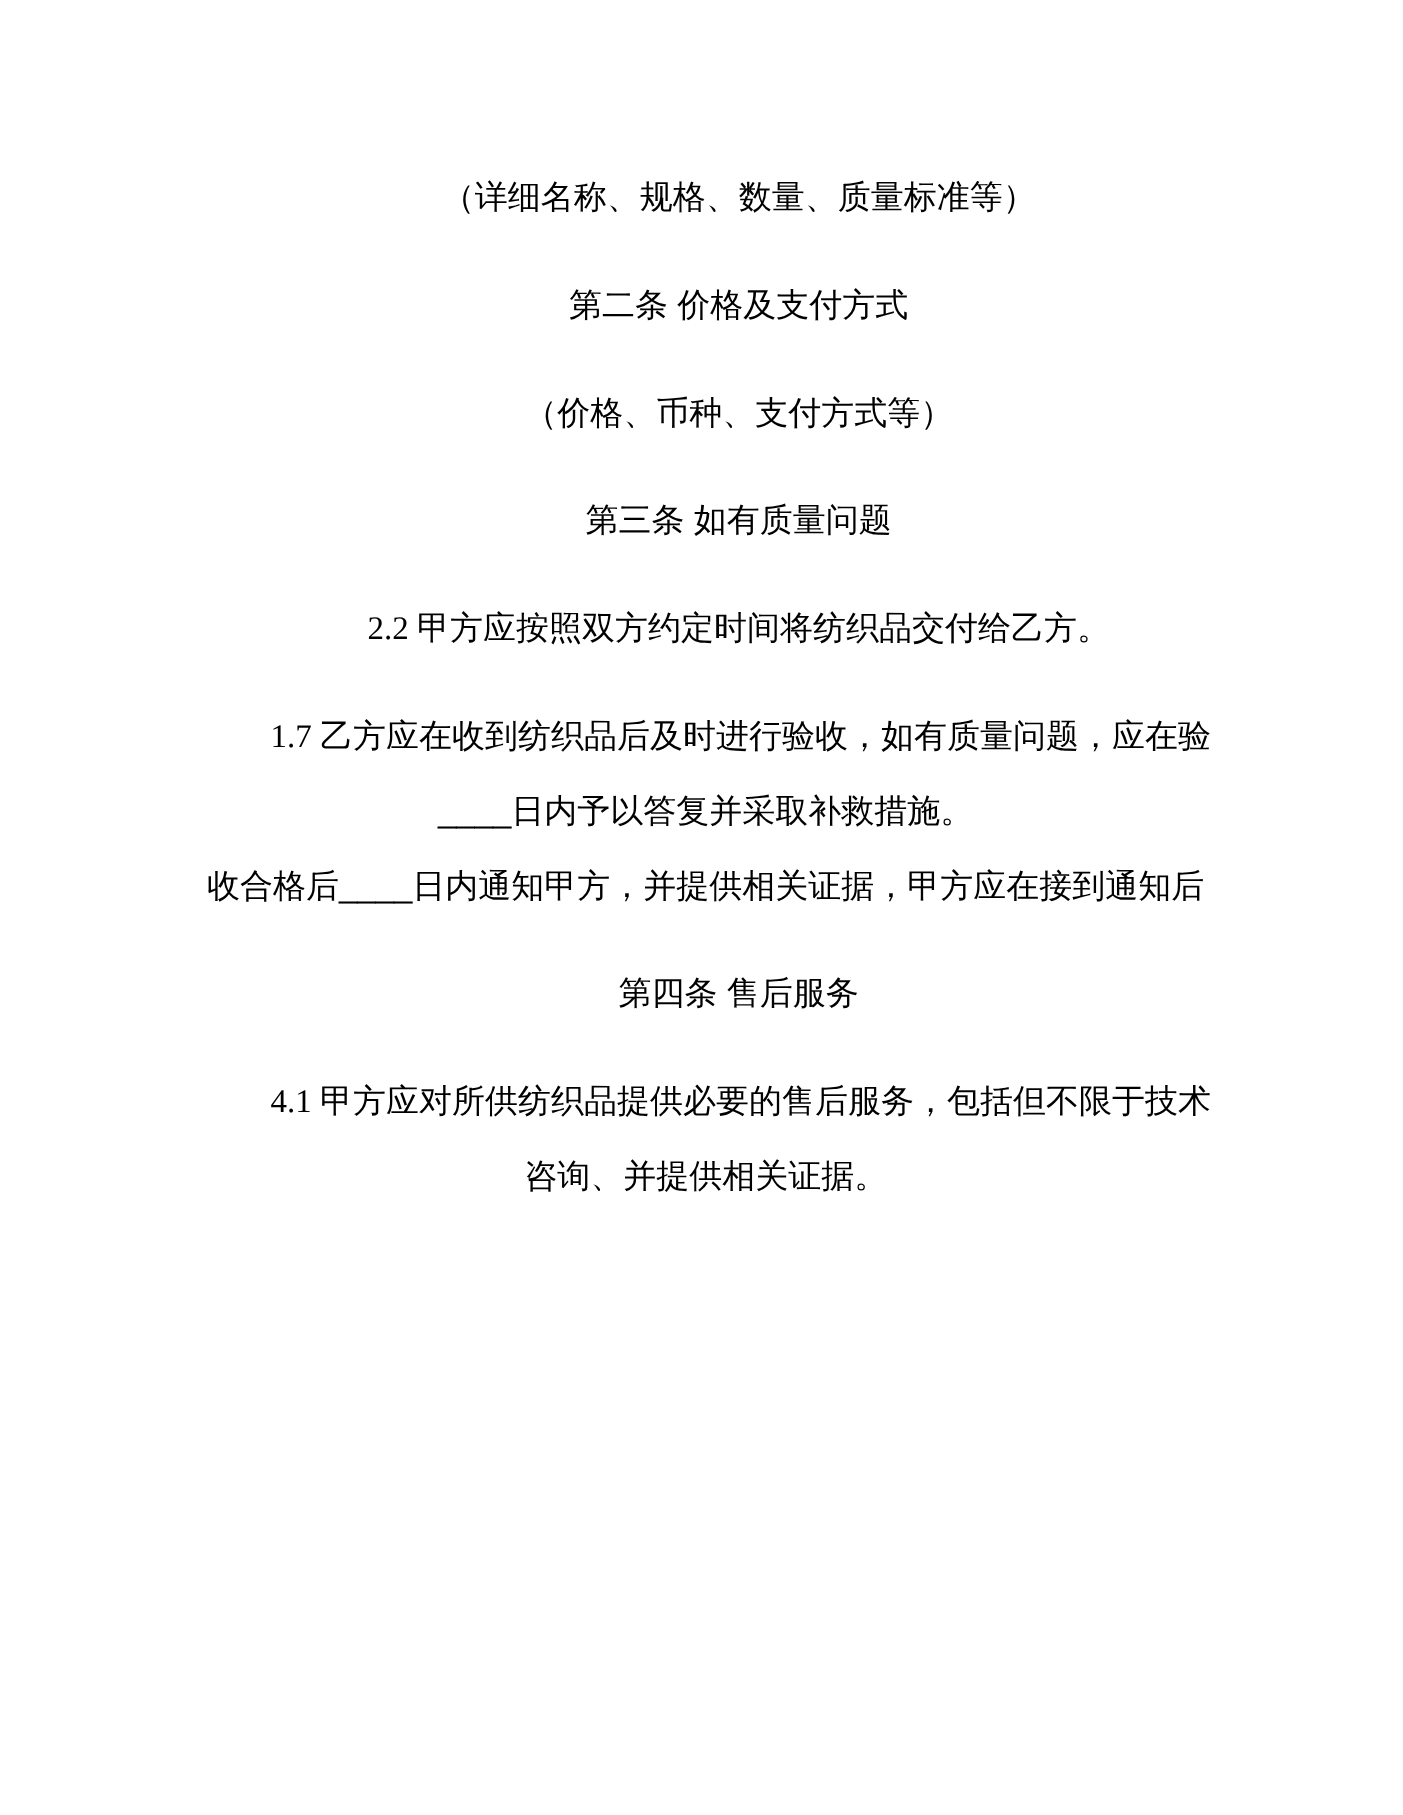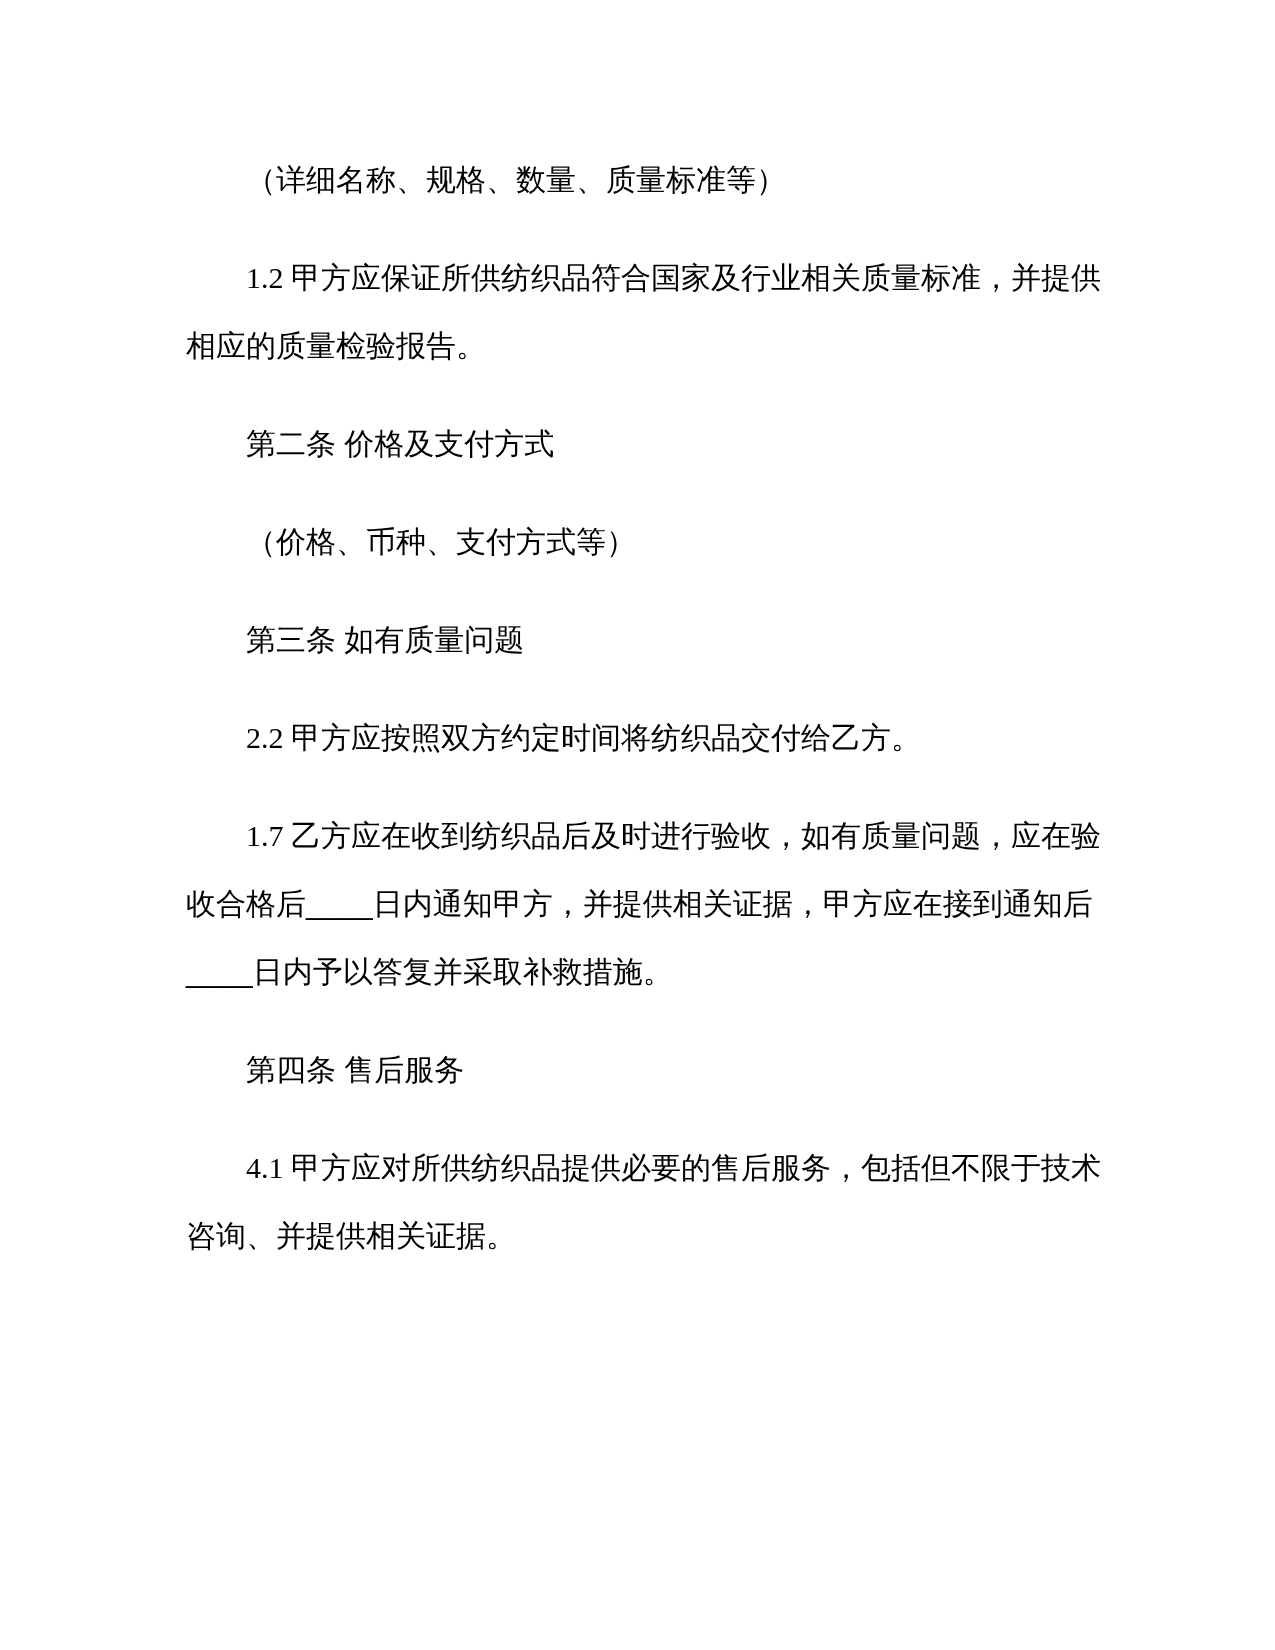--- a/index.html
+++ b/index.html
@@ -17,58 +17,55 @@
     overflow: hidden;
     font-family: "Liberation Sans", "DejaVu Sans", sans-serif;
     font-size: 30px;
     line-height: 68px;
     color: #000000;
     -webkit-font-smoothing: antialiased;
   }
   .para {
     margin: 0 0 30px 0;
     padding: 0;
+    text-align: center;
   }
   .line {
     white-space: nowrap;
   }
   .line.indent {
     padding-left: 60px; 
   }
   .num {
     font-family: "Liberation Serif", "DejaVu Serif", serif;
   }
 </style>
 </head>
 <body>
 
 <div class="page">
     <div class="para">
       <div class="line indent">（详细名称、规格、数量、质量标准等）</div>
     </div>
     <div class="para">
-      <div class="line indent"><span class="num">1.2 </span>甲方应保证所供纺织品符合国家及行业相关质量标准，并提供</div>
-      <div class="line">相应的质量检验报告。</div>
-    </div>
-    <div class="para">
       <div class="line indent">第二条 价格及支付方式</div>
     </div>
     <div class="para">
       <div class="line indent">（价格、币种、支付方式等）</div>
     </div>
     <div class="para">
       <div class="line indent">第三条 如有质量问题</div>
     </div>
     <div class="para">
       <div class="line indent"><span class="num">2.2 </span>甲方应按照双方约定时间将纺织品交付给乙方。</div>
     </div>
     <div class="para">
       <div class="line indent"><span class="num">1.7 </span>乙方应在收到纺织品后及时进行验收，如有质量问题，应在验</div>
+      <div class="line">____日内予以答复并采取补救措施。</div>
       <div class="line">收合格后____日内通知甲方，并提供相关证据，甲方应在接到通知后</div>
-      <div class="line">____日内予以答复并采取补救措施。</div>
     </div>
     <div class="para">
       <div class="line indent">第四条 售后服务</div>
     </div>
     <div class="para">
       <div class="line indent"><span class="num">4.1 </span>甲方应对所供纺织品提供必要的售后服务，包括但不限于技术</div>
       <div class="line">咨询、并提供相关证据。</div>
     </div>
   </div>
 

